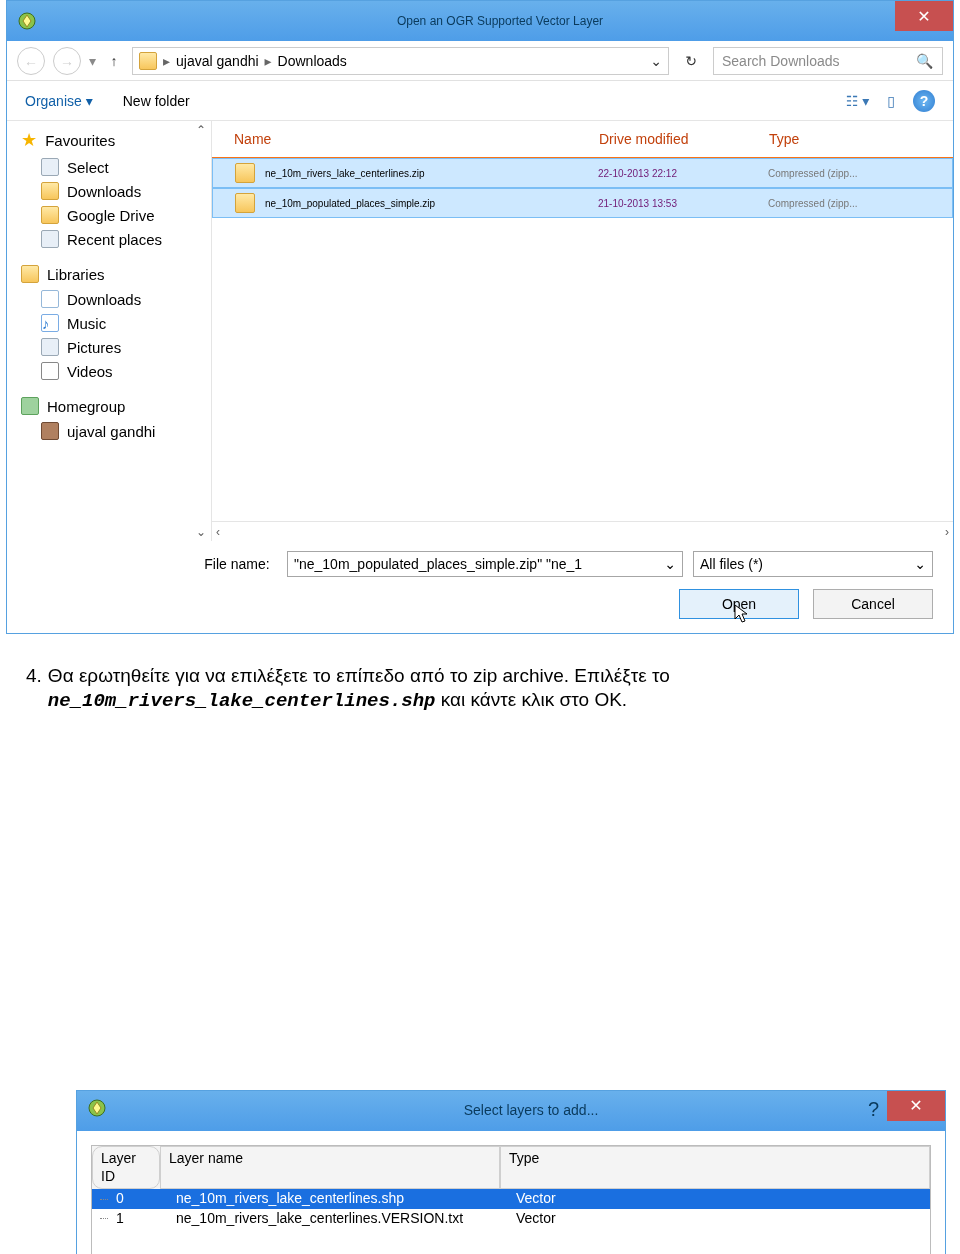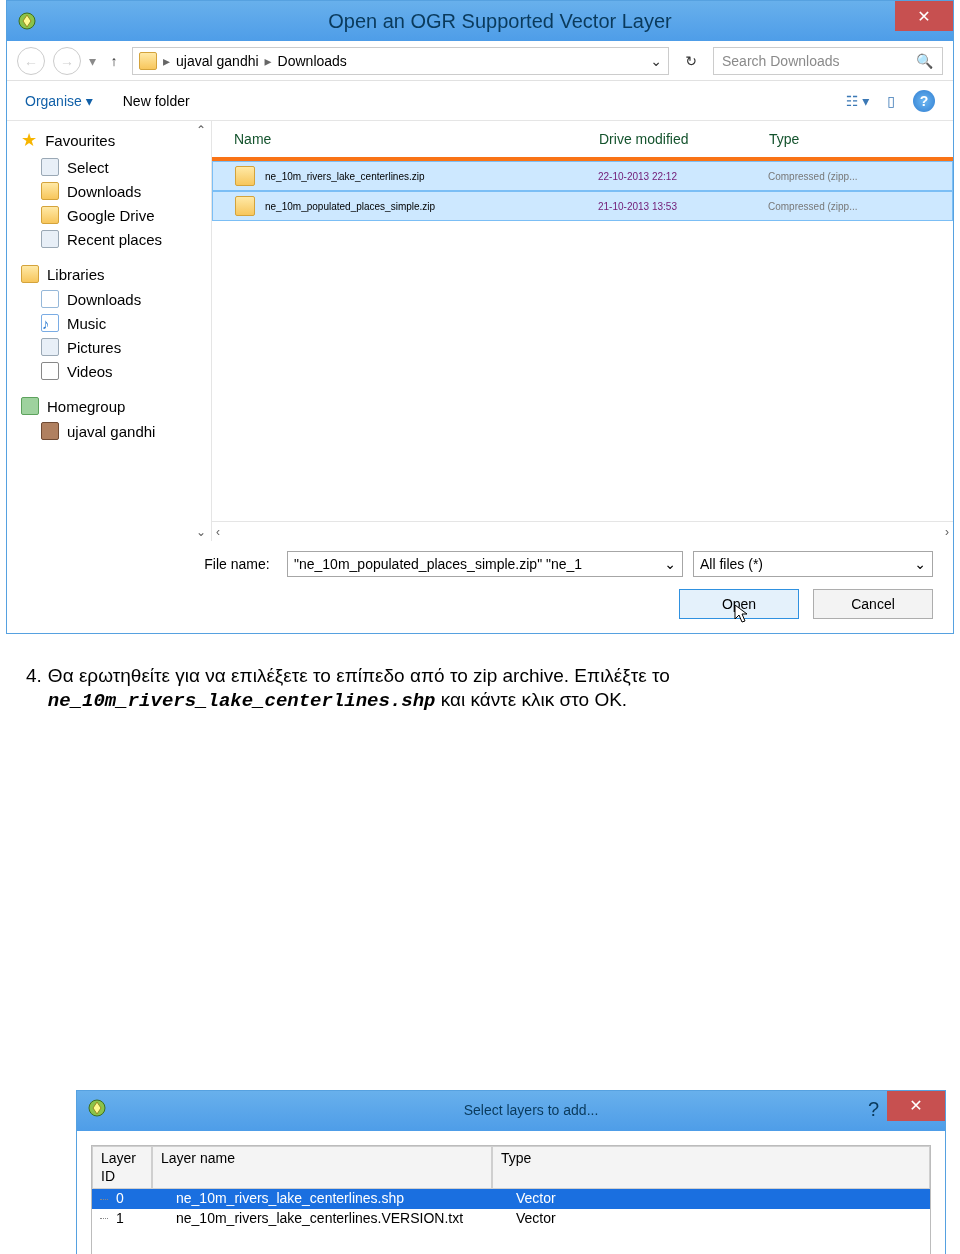--- a/index.html
+++ b/index.html
@@ -1,20 +1,20 @@
 <!DOCTYPE html>
 <html><head>
 <meta charset="utf-8">
 <style>
   * { box-sizing: border-box; }
   body { margin:0; padding:0; font-family: "Segoe UI", Arial, sans-serif; font-size:14px; background:#fff; color:#000; width:960px;}
   .window { border:1px solid #56a1e0; background:#fff; margin:0px 6px 30px 6px;}
   .titlebar {background:linear-gradient(#68b0ec,#4e9de8); height:40px; display:flex; align-items:center; color:#fff; font-size:20px; position:relative;}
   .titlebar .app-icon {width:20px; height:20px; margin:0 10px; display:flex;align-items:center;justify-content:center;}
-  .titlebar .title-text {flex:1; text-align:center; color:#0a3a5c; font-weight:400; font-size:20px;}
+  .titlebar .title-text {flex:1; text-align:center; color:#0a3a5c; font-weight:400; font-size:12px;}
   .closebtn {width:58px;height:30px;background:#c75050;display:flex;align-items:center;justify-content:center;color:#fff;font-size:16px;position:absolute;top:0;right:0;}
   .toolbar1 {height:40px; border-bottom:1px solid #e1e1e1; display:flex; align-items:center; padding:0 10px; gap:8px; background:#fff;}
   .navbtn {width:28px;height:28px;border:1px solid #ccc;border-radius:50%;display:flex;align-items:center;justify-content:center;color:#8a8a8a;font-size:14px;}
   .navbtn.disabled{color:#cfcfcf;}
   .uparrow{width:20px;text-align:center;color:#333;}
   .breadcrumb {flex:1;height:28px;border:1px solid #ccc;display:flex;align-items:center;padding:0 6px;gap:6px;}
   .breadcrumb .foldicon{width:18px;height:18px;background:linear-gradient(#ffe9a6,#f7c65c);border:1px solid #d4a33b;border-radius:2px;}
   .breadcrumb .sep{color:#666;}
   .breadcrumb .crumb{color:#000;}
   .breadcrumb .tail{margin-left:auto;color:#333;}
@@ -34,21 +34,21 @@
   .star{color:#f7b500;font-size:18px;}
   .miniicon{width:18px;height:18px;display:inline-block;border:1px solid #9aa8b5;background:#e8eff7;border-radius:2px;}
   .miniicon.folder{background:linear-gradient(#ffe9a6,#f7c65c);border-color:#d4a33b;}
   .miniicon.dl{background:linear-gradient(#ffe9a6,#f7c65c);border-color:#d4a33b;position:relative;}
   .miniicon.docs{background:#fff;border-color:#96b8d9;}
   .miniicon.music{background:#fff;border-color:#7aace4;color:#2f7dd1;}
   .miniicon.video{background:#fff;border-color:#888;}
   .sidescroll{position:absolute;right:0;top:0;bottom:0;width:20px;display:flex;flex-direction:column;align-items:center;justify-content:space-between;}
   .sidescroll .arrow{color:#606060;font-size:12px;height:18px;display:flex;align-items:center;}
   .filearea{flex:1;display:flex;flex-direction:column;}
-  .columns{display:flex;padding:10px 14px 10px 22px;color:#14532d;border-bottom:4px solid #f97316;}
+  .columns{display:flex;padding:10px 14px 10px 22px;color:#c2410c;border-bottom:1px solid #f97316;}
   .col-name{flex:1;}
   .col-date{width:170px;}
   .col-type{width:170px;}
   .files{flex:1;overflow:hidden;}
   .filerow{display:flex;align-items:center;padding:4px 14px 4px 22px;font-size:10px;}
   .filerow.sel{background:#cde8ff;border:1px solid #7bbef5;}
   .filerow .ficon{width:20px;height:20px;margin-right:10px;background:linear-gradient(#ffe9a6,#f7c65c);border:1px solid #d4a33b;border-radius:2px;}
   .filerow .fname{flex:1;}
   .filerow .fdate{width:170px;color:#701a75;}
   .filerow .ftype{width:170px;color:#787878;}
@@ -73,21 +73,21 @@
 
   
   .win2wrap{padding:0 0 0 50px;}
   .window2{border:1px solid #56a1e0;background:#fff;width:870px;margin-top:6px;}
   .titlebar2{background:linear-gradient(#68b0ec,#4e9de8);height:40px;display:flex;align-items:center;position:relative;}
   .titlebar2 .t-text{flex:1;text-align:center;color:#0a3a5c;font-size:14px;}
   .titlebar2 .help{position:absolute;right:66px;top:6px;color:#0a3a5c;font-size:20px;}
   .listframe{margin:14px;border:1px solid #bcbcbc;background:#fff;height:290px;display:flex;flex-direction:column;}
   .lh{display:flex;background:#f4f4f4;}
   .lh .cell{border:1px solid #cfcfcf;padding:3px 8px;font-size:14px;}
-  .lh-id{width:60px;}
+  .lh-id{width:68px;border-radius:10px;}
   .lh-name{width:340px;}
   .lh-type{flex:1;}
   .lrow{display:flex;font-size:14px;padding:1px 0;}
   .lrow.sel{background:#1a6fe0;color:#fff;}
   .lrow .c-id{width:76px;padding-left:24px;position:relative;}
   .lrow .c-id::before{content:"";position:absolute;left:8px;top:50%;width:8px;border-top:1px dotted #888;}
   .lrow .c-name{width:340px;padding-left:8px;}
   .lrow .c-type{flex:1;padding-left:8px;}
 
 </style>

